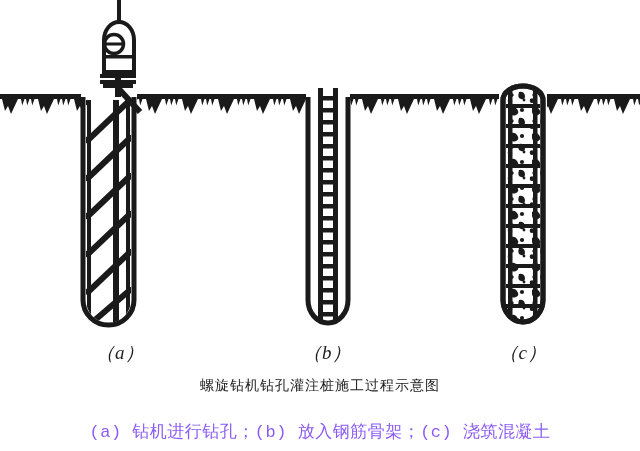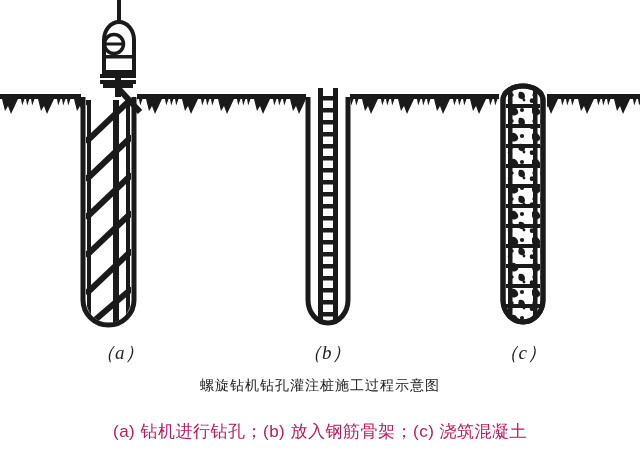--- a/index.html
+++ b/index.html
@@ -60,24 +60,24 @@
     font-size: 14px;
     letter-spacing: 1px;
     color: #1c1c1c;
     white-space: nowrap;
   }
   #figure-caption {
     position: absolute;
     left: 320px;
     top: 420px;
     transform: translateX(-50%);
-    font-family: Liberation Sans, sans-serif;
+    font-family: Liberation Mono, monospace;
     font-size: 17px;
     letter-spacing: 0.5px;
-    color: #be185d;
+    color: #8b5cf6;
     white-space: nowrap;
   }
   #watermark {
     position: absolute;
     left: 452px;
     top: 409px;
     font-family: "DejaVu Sans", "Liberation Sans", sans-serif;
     font-size: 17px;
     color: #6e6e6e;
     opacity: 0.82;

